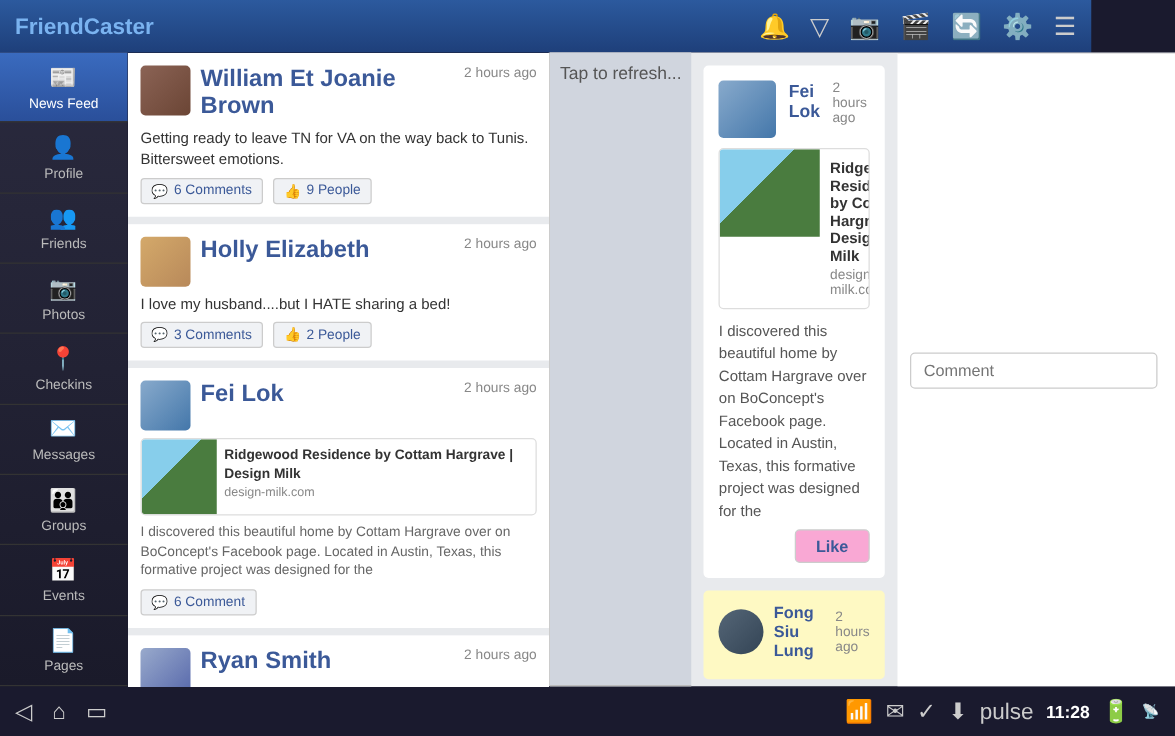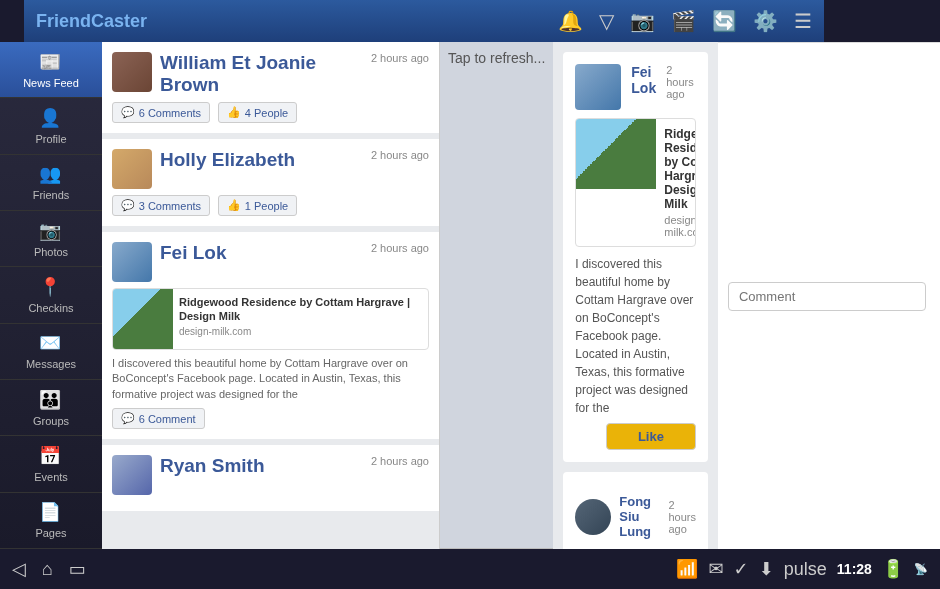--- a/index.html
+++ b/index.html
@@ -1,27 +1,26 @@
 <!DOCTYPE html>
 <html><head>
   <meta charset="utf-8">
   <style>
     * { margin: 0; padding: 0; box-sizing: border-box; }
     body { width: 940px; height: 589px; overflow: hidden; font-family: Arial, sans-serif; background: #1a1a2e; }
 
     
     .top-bar {
-      width: 800px;
+      width: 873px;
       height: 42px;
       background: linear-gradient(to bottom, #2c5a9e, #1e3f7a);
       display: flex;
       align-items: center;
       justify-content: space-between;
       padding: 0 12px;
-      margin-left: 24px;
     }
     .app-title {
       font-size: 18px;
       font-weight: bold;
       color: #fff;
     }
     .app-title span { color: #7ab3f0; }
     .top-icons {
       display: flex;
       gap: 16px;
@@ -244,34 +243,34 @@
       color: #888;
     }
     .detail-desc {
       font-size: 12px;
       color: #555;
       line-height: 1.5;
       margin: 6px 0;
     }
     .like-btn {
       float: right;
-      background: #eab308;
+      background: #f9a8d4;
       border: 1px solid #ccc;
       border-radius: 4px;
-      padding: 5px 31px;
+      padding: 5px 16px;
       font-size: 13px;
       color: #3b5998;
       cursor: pointer;
       font-weight: bold;
     }
 
     .comment-item {
-      background: #ffffff;
-      border-radius: 4px;
-      padding: 22px 12px;
+      background: #fef9c3;
+      border-radius: 4px;
+      padding: 10px 12px;
     }
     .comment-header {
       display: flex;
       align-items: center;
       gap: 8px;
       margin-bottom: 6px;
     }
     .comment-avatar {
       width: 36px;
       height: 36px;
@@ -418,48 +417,50 @@
   <div class="feed-panel">
 
     <div class="feed-item">
       <div class="feed-header">
         <div class="feed-avatar av-brown"></div>
         <div class="feed-meta">
           <span class="feed-time">2 hours ago</span>
           <div class="feed-name">William Et Joanie Brown</div>
         </div>
       </div>
+      <div class="feed-text">Getting ready to leave TN for VA on the way back to Tunis.  Bittersweet emotions.</div>
       <div class="feed-actions">
         <button class="action-btn">
           <span>💬</span>
           <span>6 Comments</span>
         </button>
         <button class="action-btn">
           <span>👍</span>
-          <span>4 People</span>
+          <span>9 People</span>
         </button>
       </div>
     </div>
 
     <div class="feed-item">
       <div class="feed-header">
         <div class="feed-avatar av-blond"></div>
         <div class="feed-meta">
           <span class="feed-time">2 hours ago</span>
           <div class="feed-name">Holly Elizabeth</div>
         </div>
       </div>
+      <div class="feed-text">I love my husband....but I HATE sharing a bed!</div>
       <div class="feed-actions">
         <button class="action-btn">
           <span>💬</span>
           <span>3 Comments</span>
         </button>
         <button class="action-btn">
           <span>👍</span>
-          <span>1 People</span>
+          <span>2 People</span>
         </button>
       </div>
     </div>
 
     <div class="feed-item">
       <div class="feed-header">
         <div class="feed-avatar av-fei"></div>
         <div class="feed-meta">
           <span class="feed-time">2 hours ago</span>
           <div class="feed-name">Fei Lok</div>

